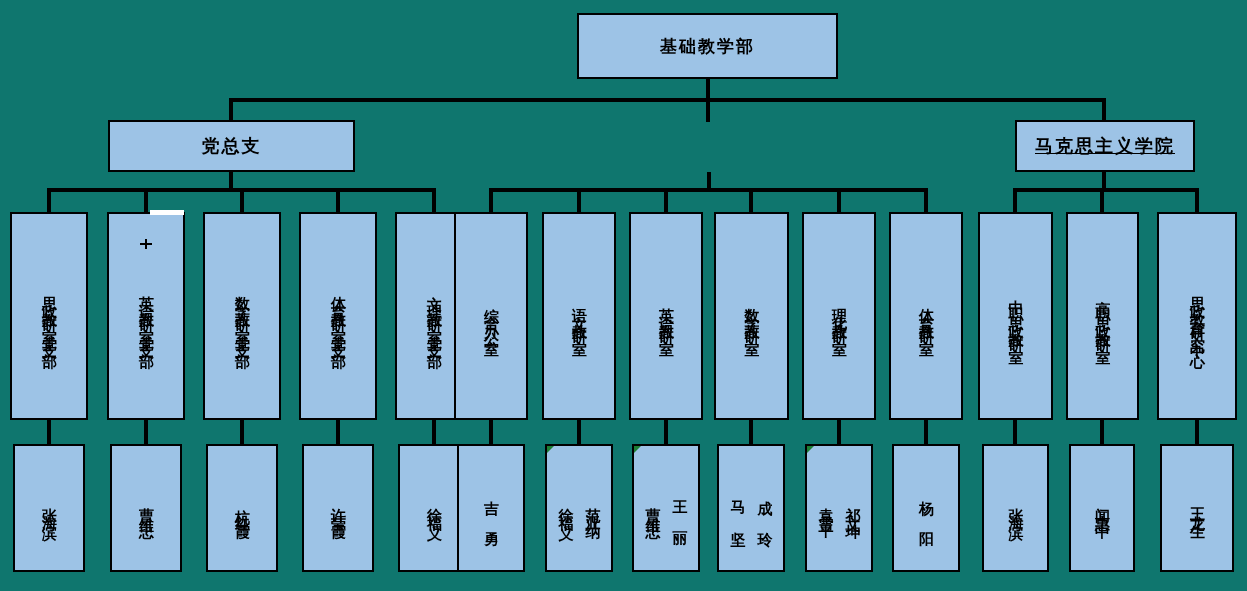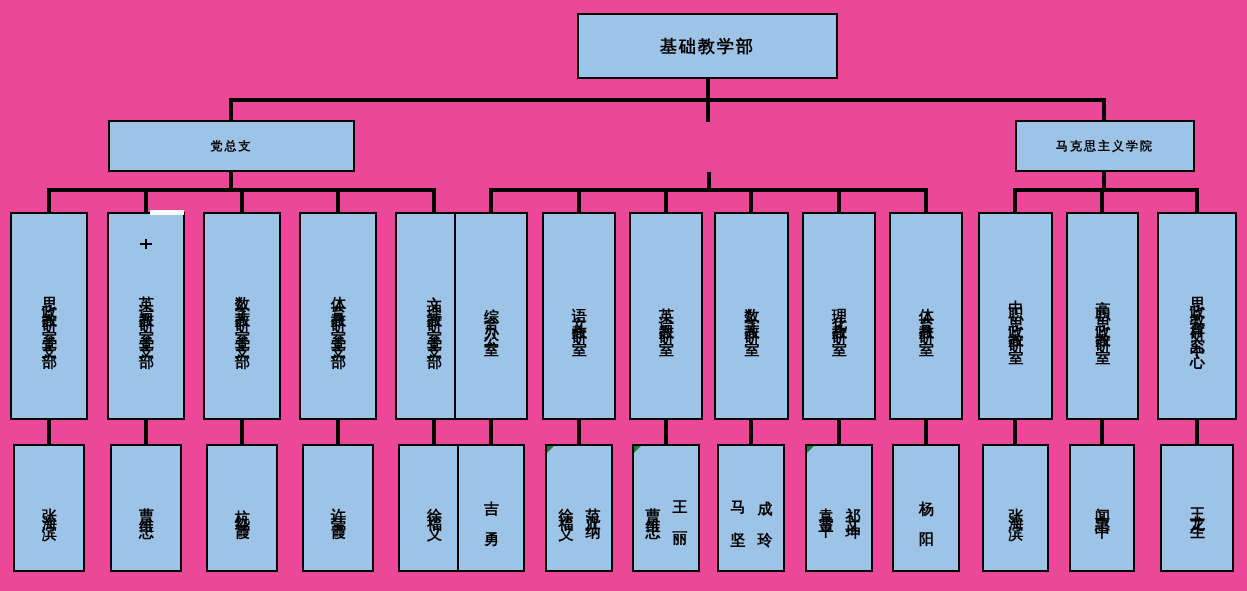--- a/index.html
+++ b/index.html
@@ -1,24 +1,24 @@
 <!DOCTYPE html>
 <html><head>
 <meta charset="utf-8">
 <style>
   html,body{margin:0;padding:0;background:#fff;}
   .stage{
-    position:relative;width:1247px;height:591px;background:#ec4899;overflow:hidden;
+    position:relative;width:1247px;height:591px;background:#0f766e;overflow:hidden;
     font-family:"DejaVu Sans","Liberation Sans",sans-serif;
   }
   .box{
     position:absolute;background:#9DC3E6;border:2px solid #000;box-sizing:border-box;
     display:flex;align-items:center;justify-content:center;color:#000;
   }
-  .htext{font-weight:bold;font-size:12px;letter-spacing:2px;white-space:nowrap;}
+  .htext{font-weight:bold;font-size:18px;letter-spacing:2px;white-space:nowrap;}
   .root .htext{font-size:17px;}
   .vtext{
     writing-mode:vertical-rl;text-orientation:upright;
     font-weight:bold;font-size:15px;letter-spacing:8px;line-height:1;
   }
   .namecols{display:flex;flex-direction:row;align-items:center;justify-content:center;gap:12px;}
   .conn{position:absolute;background:#000;}
   .note-tri{
     position:absolute;top:0;left:0;width:0;height:0;
     border-top:7px solid #1E7E34;border-right:7px solid transparent;
@@ -75,21 +75,21 @@
   <div class="conn" style="left:1100px;top:418px;width:4px;height:27px;"></div>
   <div class="conn" style="left:1195px;top:418px;width:4px;height:27px;"></div>
 
   <div class="box root" style="left:577px;top:13px;width:261px;height:66px;">
     <span class="htext">基础教学部</span>
   </div>
 
   <div class="box" style="left:108px;top:120px;width:247px;height:52px;">
     <span class="htext">党总支</span>
   </div>
-  <div class="box" style="left:1015px;top:120px;width:180px;height:52px;">
+  <div class="box" style="left:1015px;top:120px;width:180px;height:52px;text-decoration:underline;">
     <span class="htext">马克思主义学院</span>
   </div>
 
   <div class="box" style="left:10px;top:212px;width:78px;height:208px;">
     <span class="vtext">思政教研室党支部</span>
   </div>
   <div class="box" style="left:107px;top:212px;width:78px;height:208px;">
     <span class="vtext">英语教研室党支部</span>
   </div>
   <div class="box" style="left:203px;top:212px;width:78px;height:208px;">

